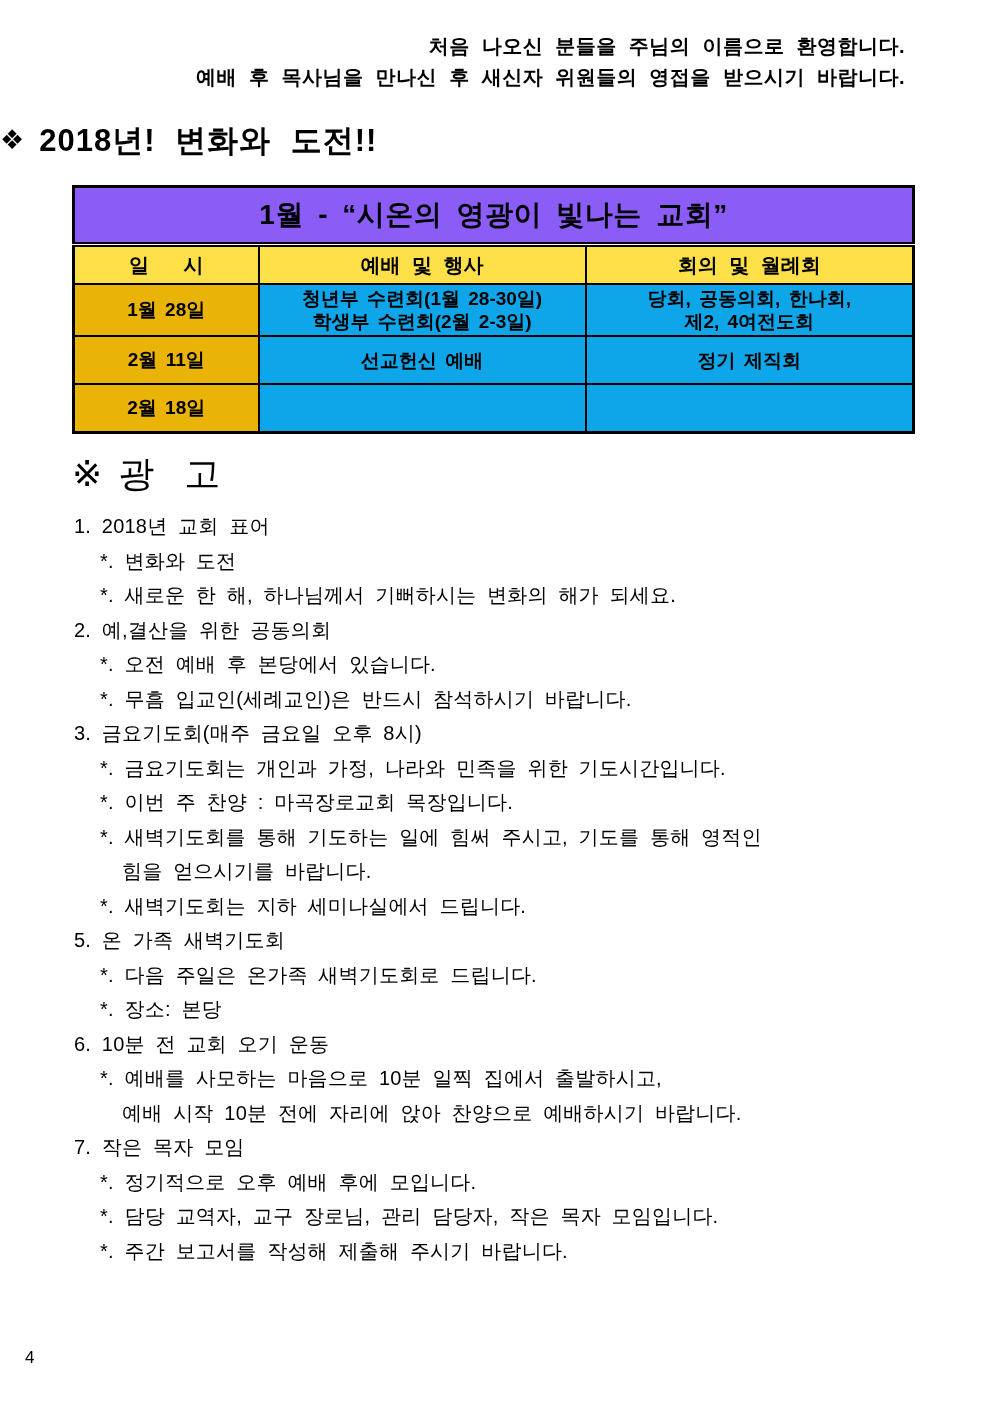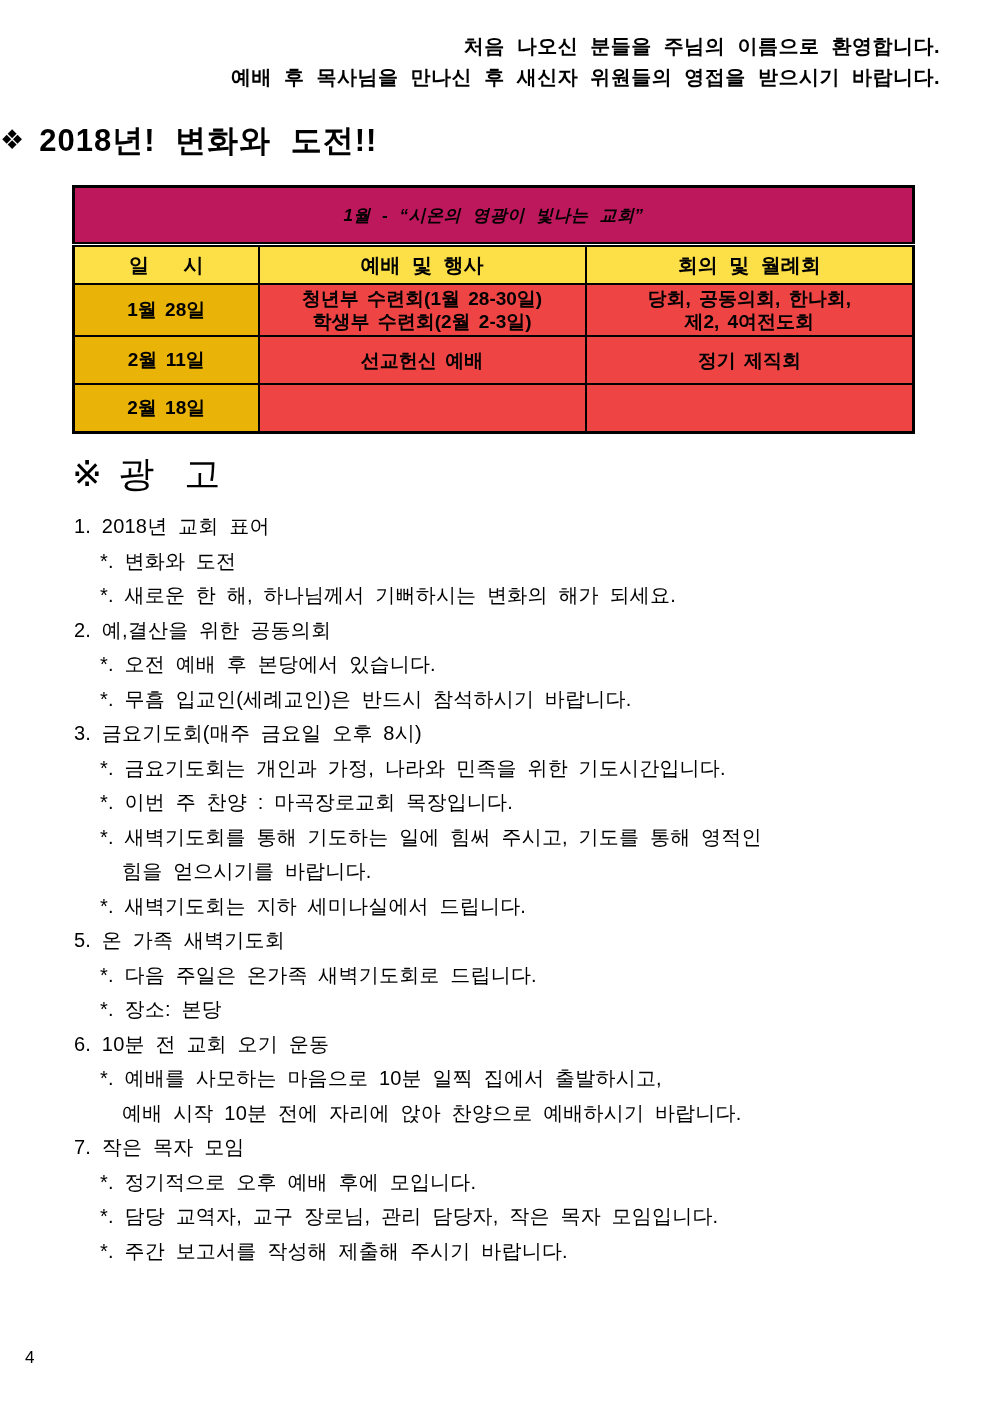--- a/index.html
+++ b/index.html
@@ -12,21 +12,21 @@
     height: 1403px;
     position: relative;
     font-family: "Liberation Sans", "DejaVu Sans", sans-serif;
     color: #000000;
     overflow: hidden;
   }
 
   
   .welcome {
     padding-top: 31px;
-    margin-right: 52px;
+    margin-right: 87px;
     text-align: right;
     font-size: 20px;
     font-weight: bold;
     line-height: 31px;
     word-spacing: 6px;
     letter-spacing: 0.5px;
   }
 
   
   .main-title {
@@ -48,45 +48,44 @@
     table-layout: fixed;
   }
   table.schedule td, table.schedule th {
     border: 2px solid #000000;
     text-align: center;
     vertical-align: middle;
     font-weight: bold;
     overflow: hidden;
   }
   .t-title {
-    background: #be185d;
+    background: #8b5cf6;
     height: 52px;
-    font-size: 17px;
+    font-size: 28px;
     letter-spacing: 0.5px;
     word-spacing: 6px;
     border-bottom: 5px double #000000 !important;
-    font-style: italic;
   }
   tr.head th {
     background: #fde047;
     height: 34px;
     font-size: 20px;
     white-space: pre;
     word-spacing: 6px;
   }
   col.c-date { width: 185px; }
   col.c-worship { width: 327px; }
   col.c-meeting { width: 328px; }
   td.date {
     background: #eab308;
     font-size: 19px;
     word-spacing: 3px;
   }
   td.cell {
-    background: #ef4444;
+    background: #0ea5e9;
     font-size: 19px;
     line-height: 23px;
     word-spacing: 3px;
   }
   tr.r1 td { height: 48px; }
   tr.rn td { height: 44px; }
 
   
   .ann-heading {
     margin: 16px 0 0 72px;

